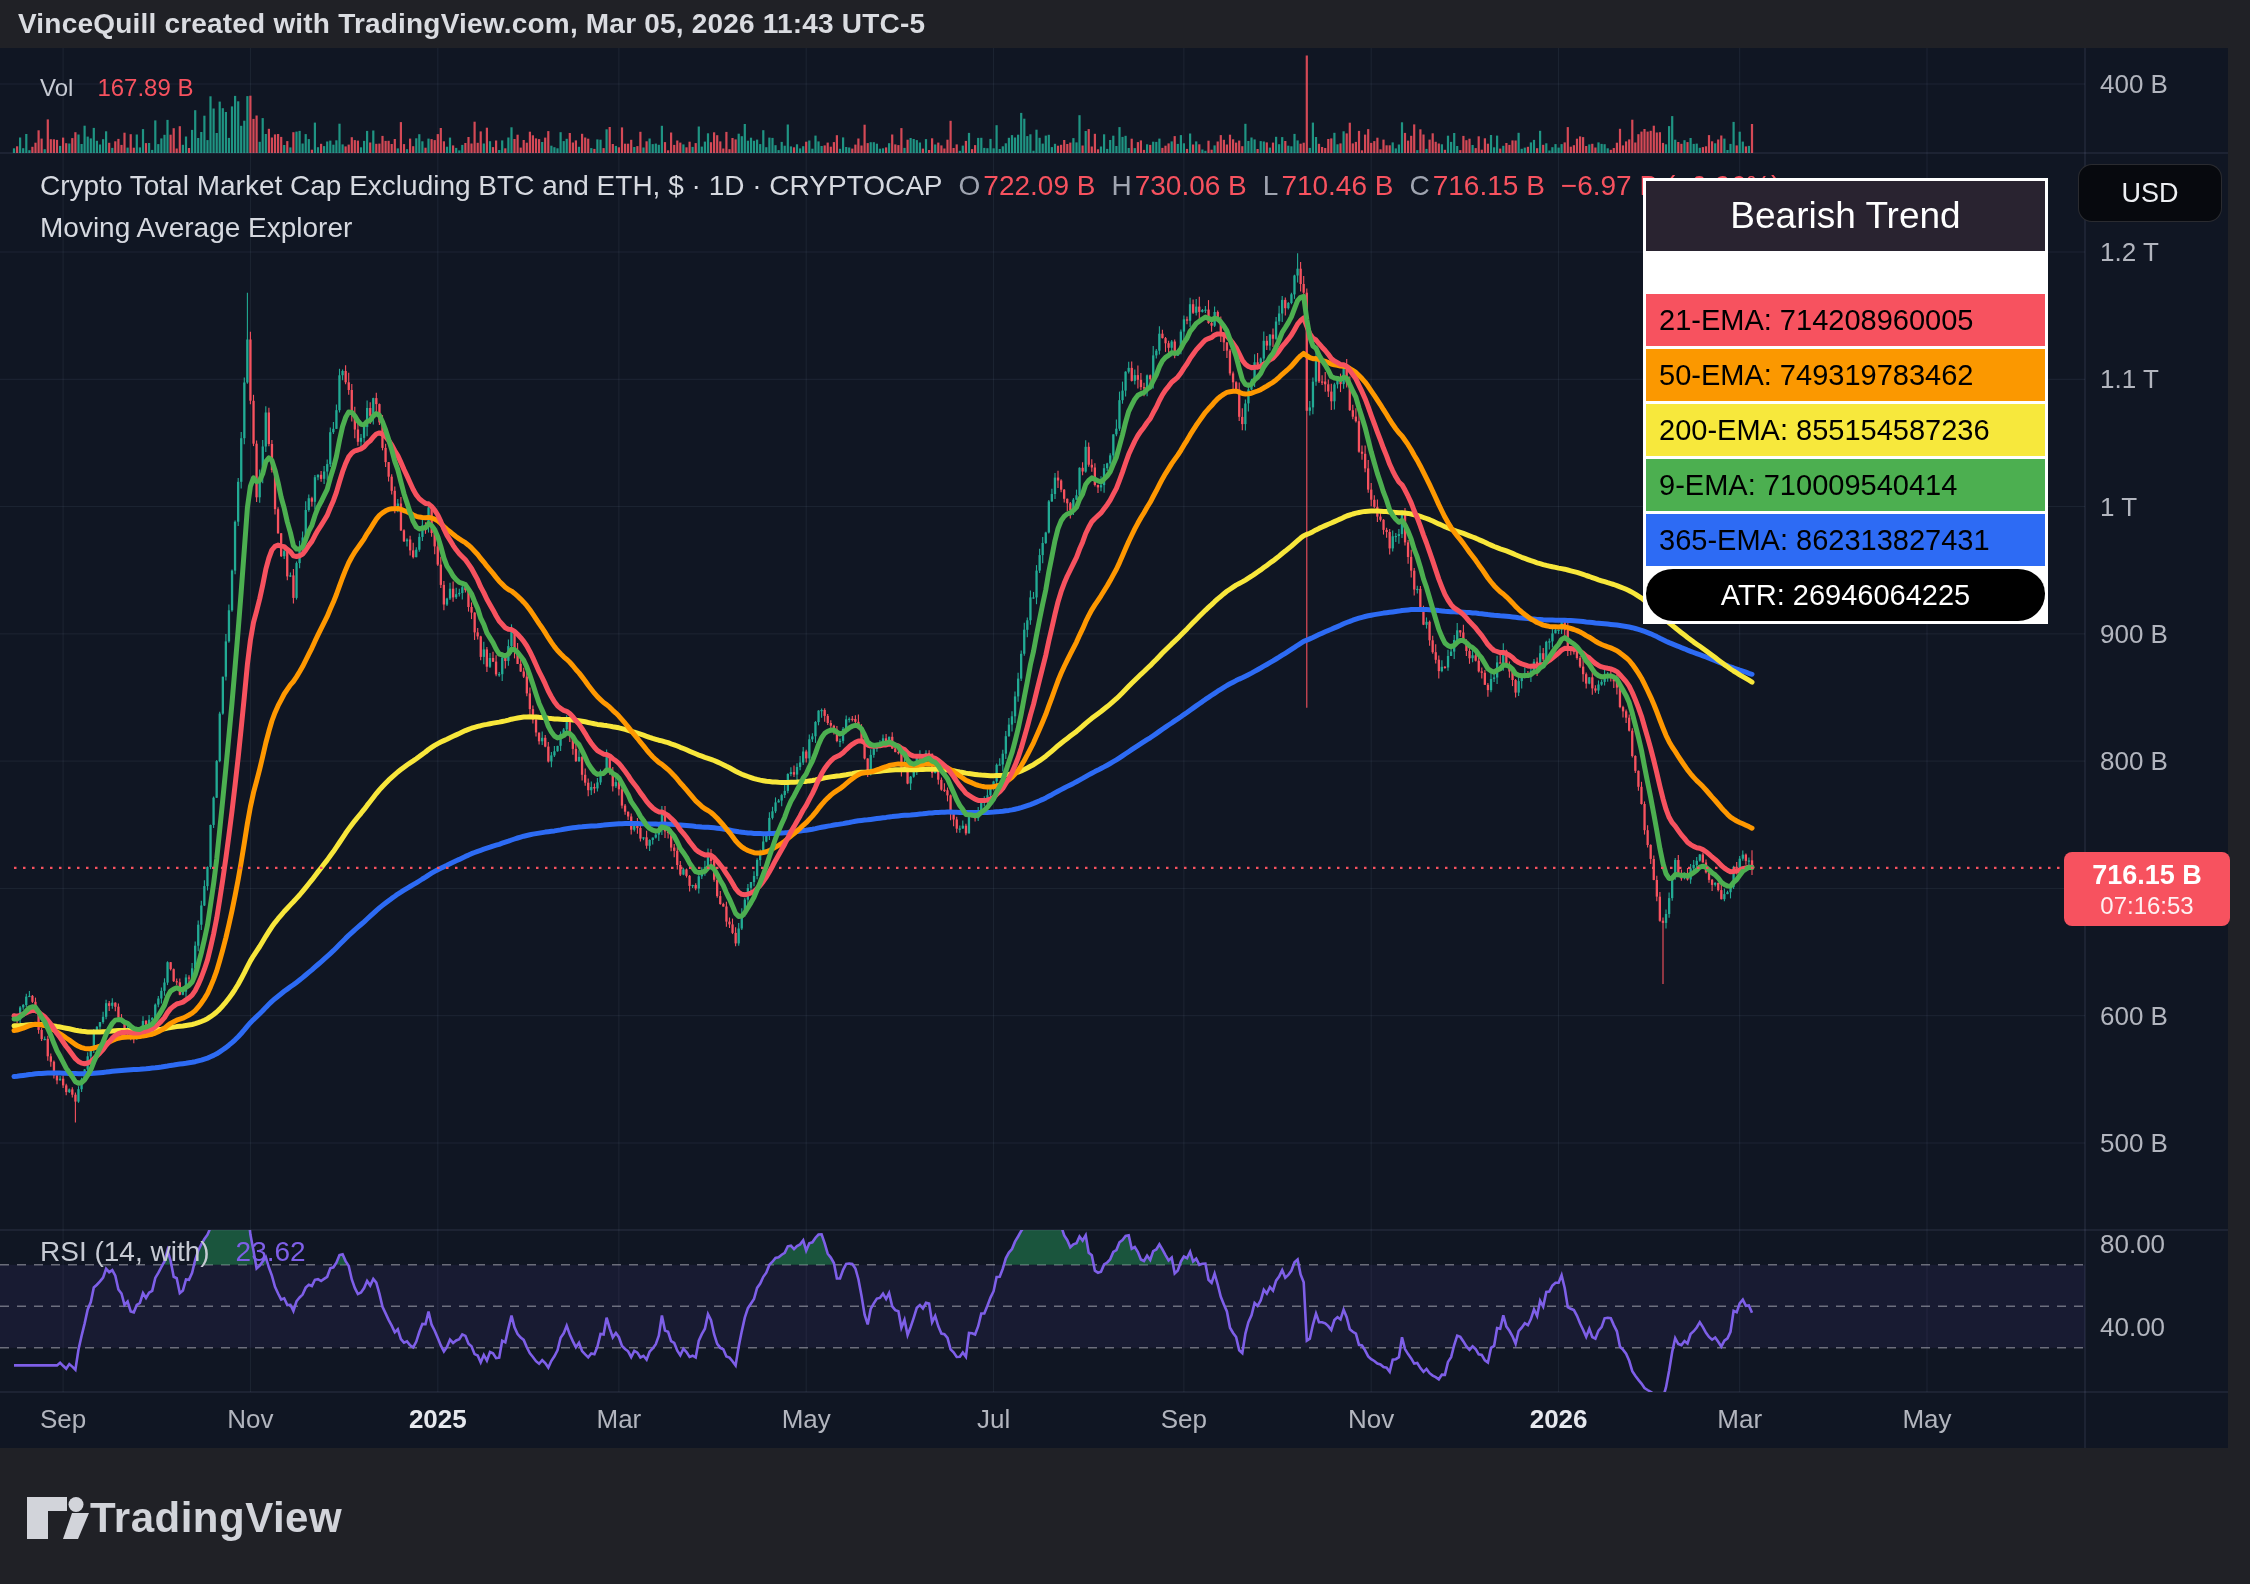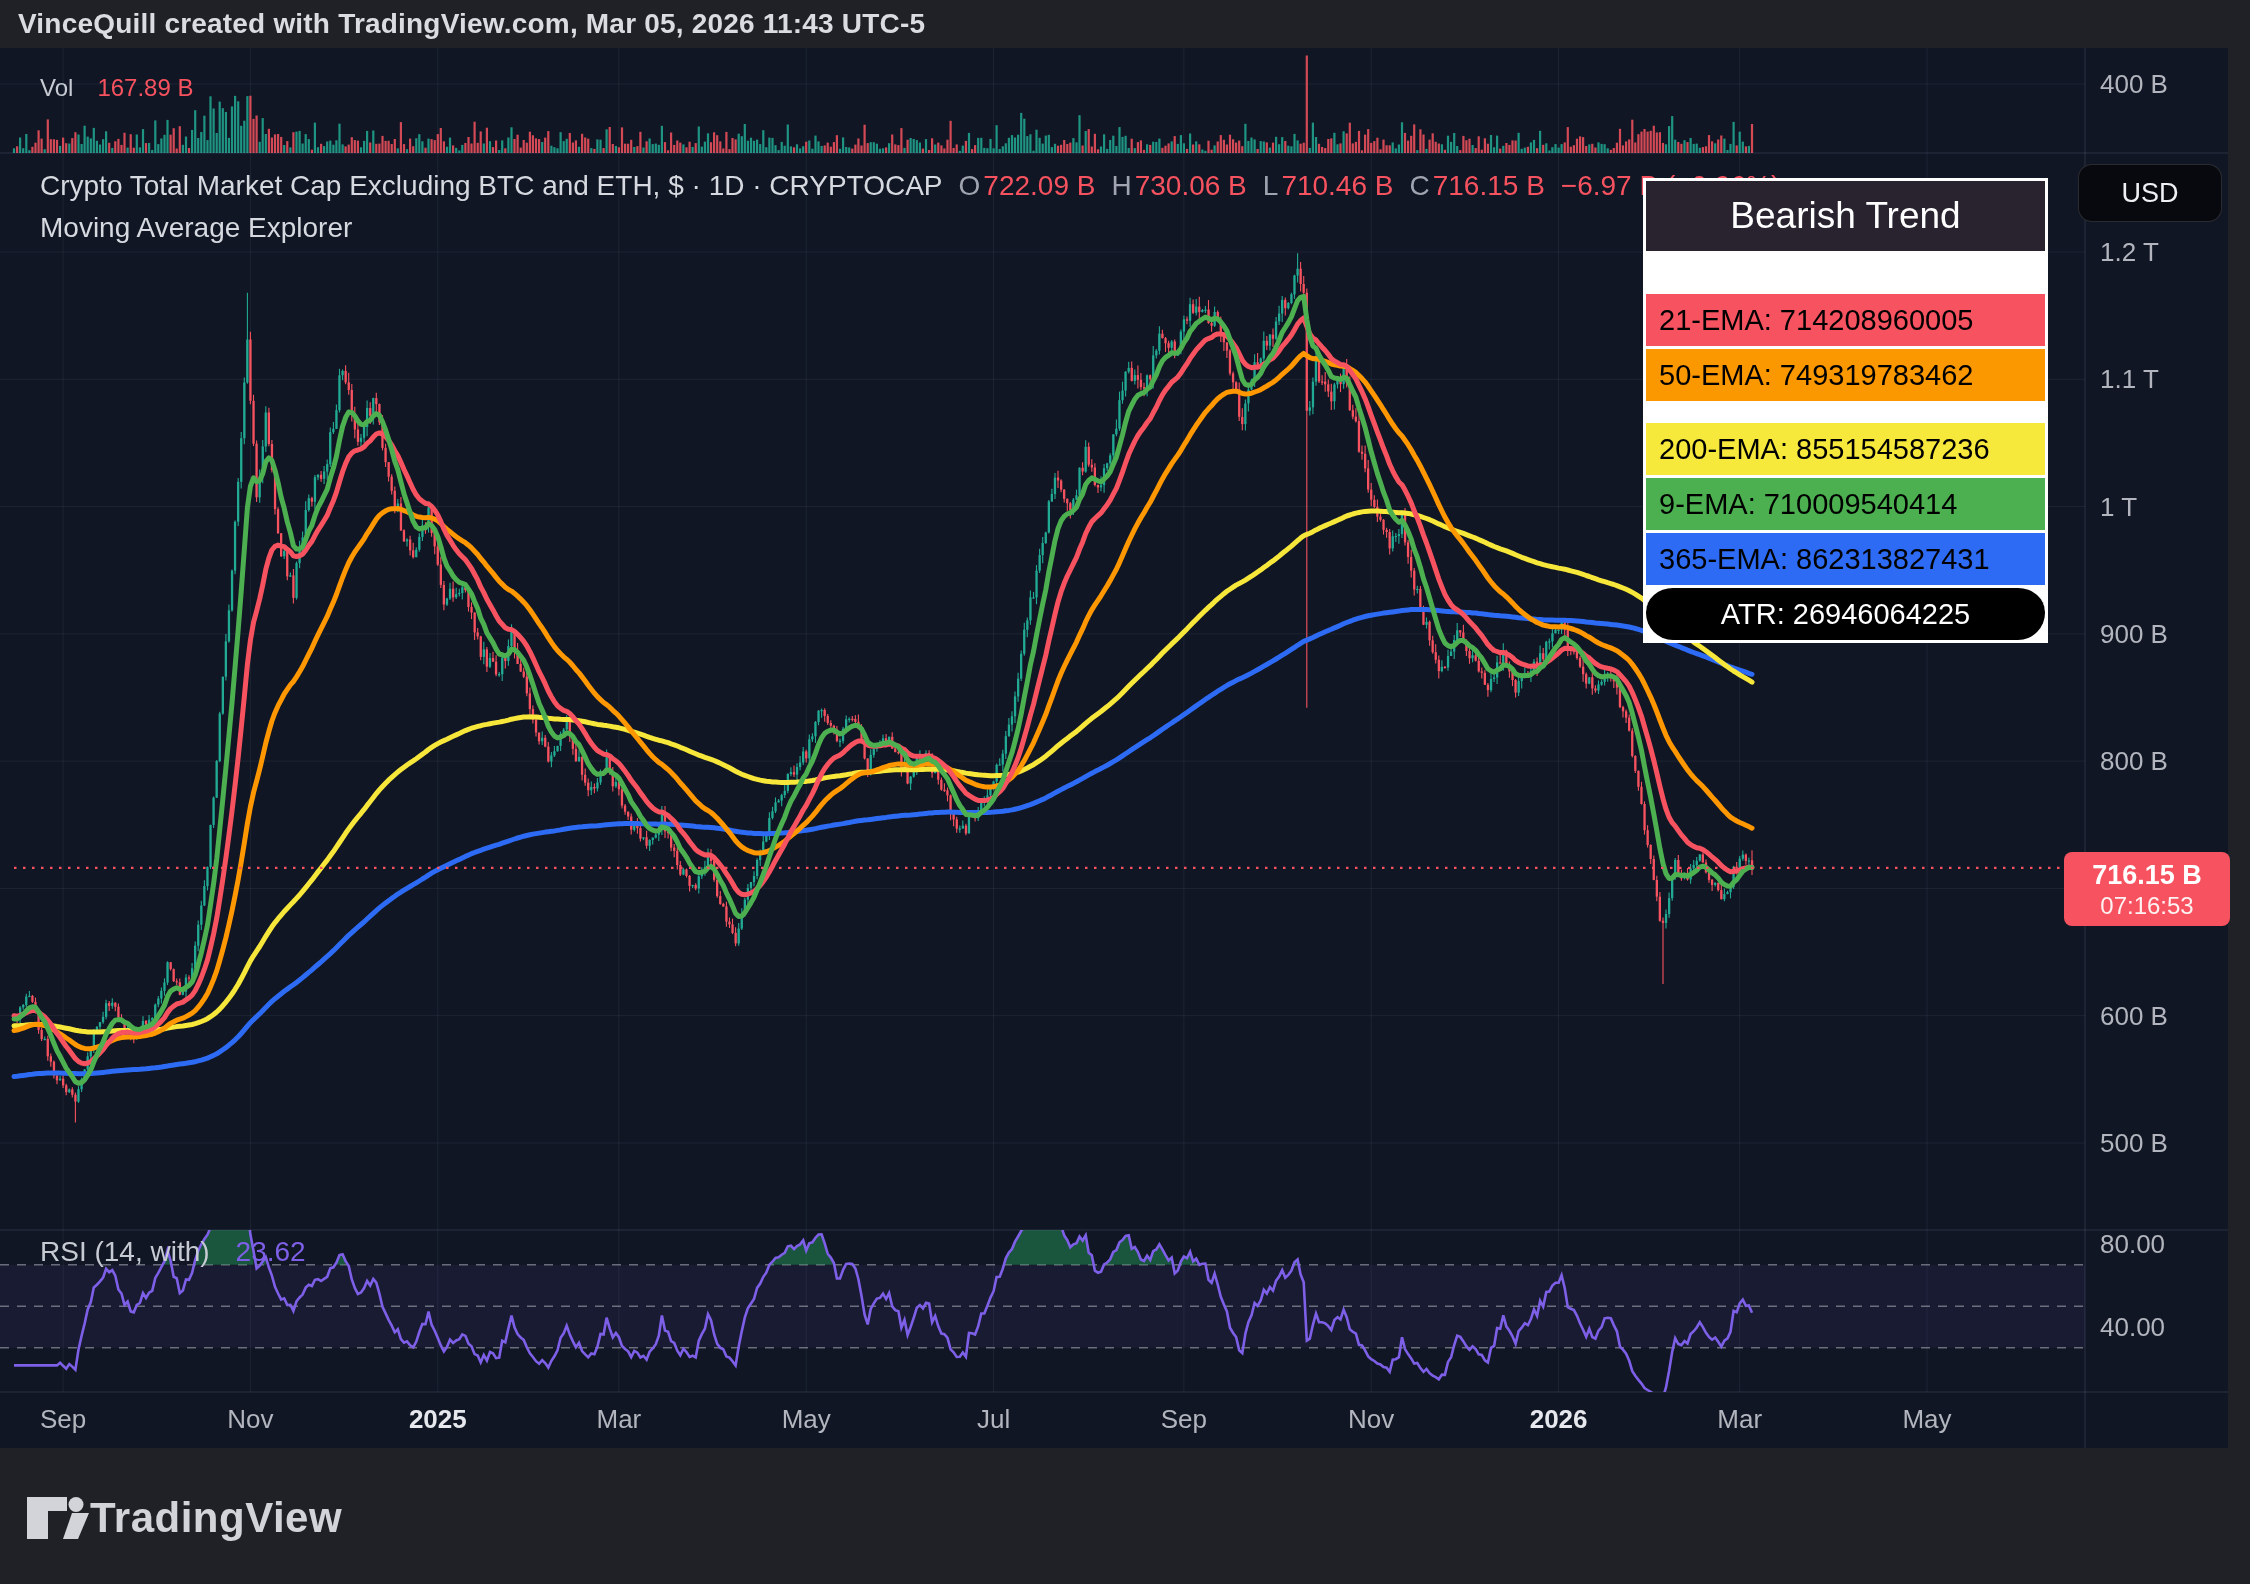--- a/index.html
+++ b/index.html
@@ -1876,21 +1876,21 @@
   <div class="overlay subtitle">Moving Average Explorer</div>
 
   <div class="overlay legend" style="border-color: rgb(255, 255, 255);">
     <div class="legend-title" style="background: rgb(41, 35, 48);">Bearish Trend</div>
     <div class="legend-row" style="background: rgb(247, 82, 95); color: rgb(0, 0, 0); margin-top: 40px;">
         <span>21-EMA: 714208960005</span>
       </div>
     <div class="legend-row" style="background: rgb(251, 152, 0); color: rgb(0, 0, 0);">
         <span>50-EMA: 749319783462</span>
       </div>
-    <div class="legend-row" style="background: rgb(247, 232, 60); color: rgb(0, 0, 0); margin-top: 19px;">
+    <div class="legend-row" style="background: rgb(247, 232, 60); color: rgb(0, 0, 0);">
         <span>200-EMA: 855154587236</span>
       </div>
     <div class="legend-row" style="background: rgb(76, 175, 80); color: rgb(0, 0, 0);">
         <span>9-EMA: 710009540414</span>
       </div>
     <div class="legend-row" style="background: rgb(45, 107, 244); color: rgb(0, 0, 0);">
         <span>365-EMA: 862313827431</span>
       </div>
     <div class="legend-row" style="background: rgb(0, 0, 0); color: rgb(255, 255, 255); justify-content: center; padding-left: 0px; border-radius: 27px;">
         <span>ATR: 26946064225</span>

